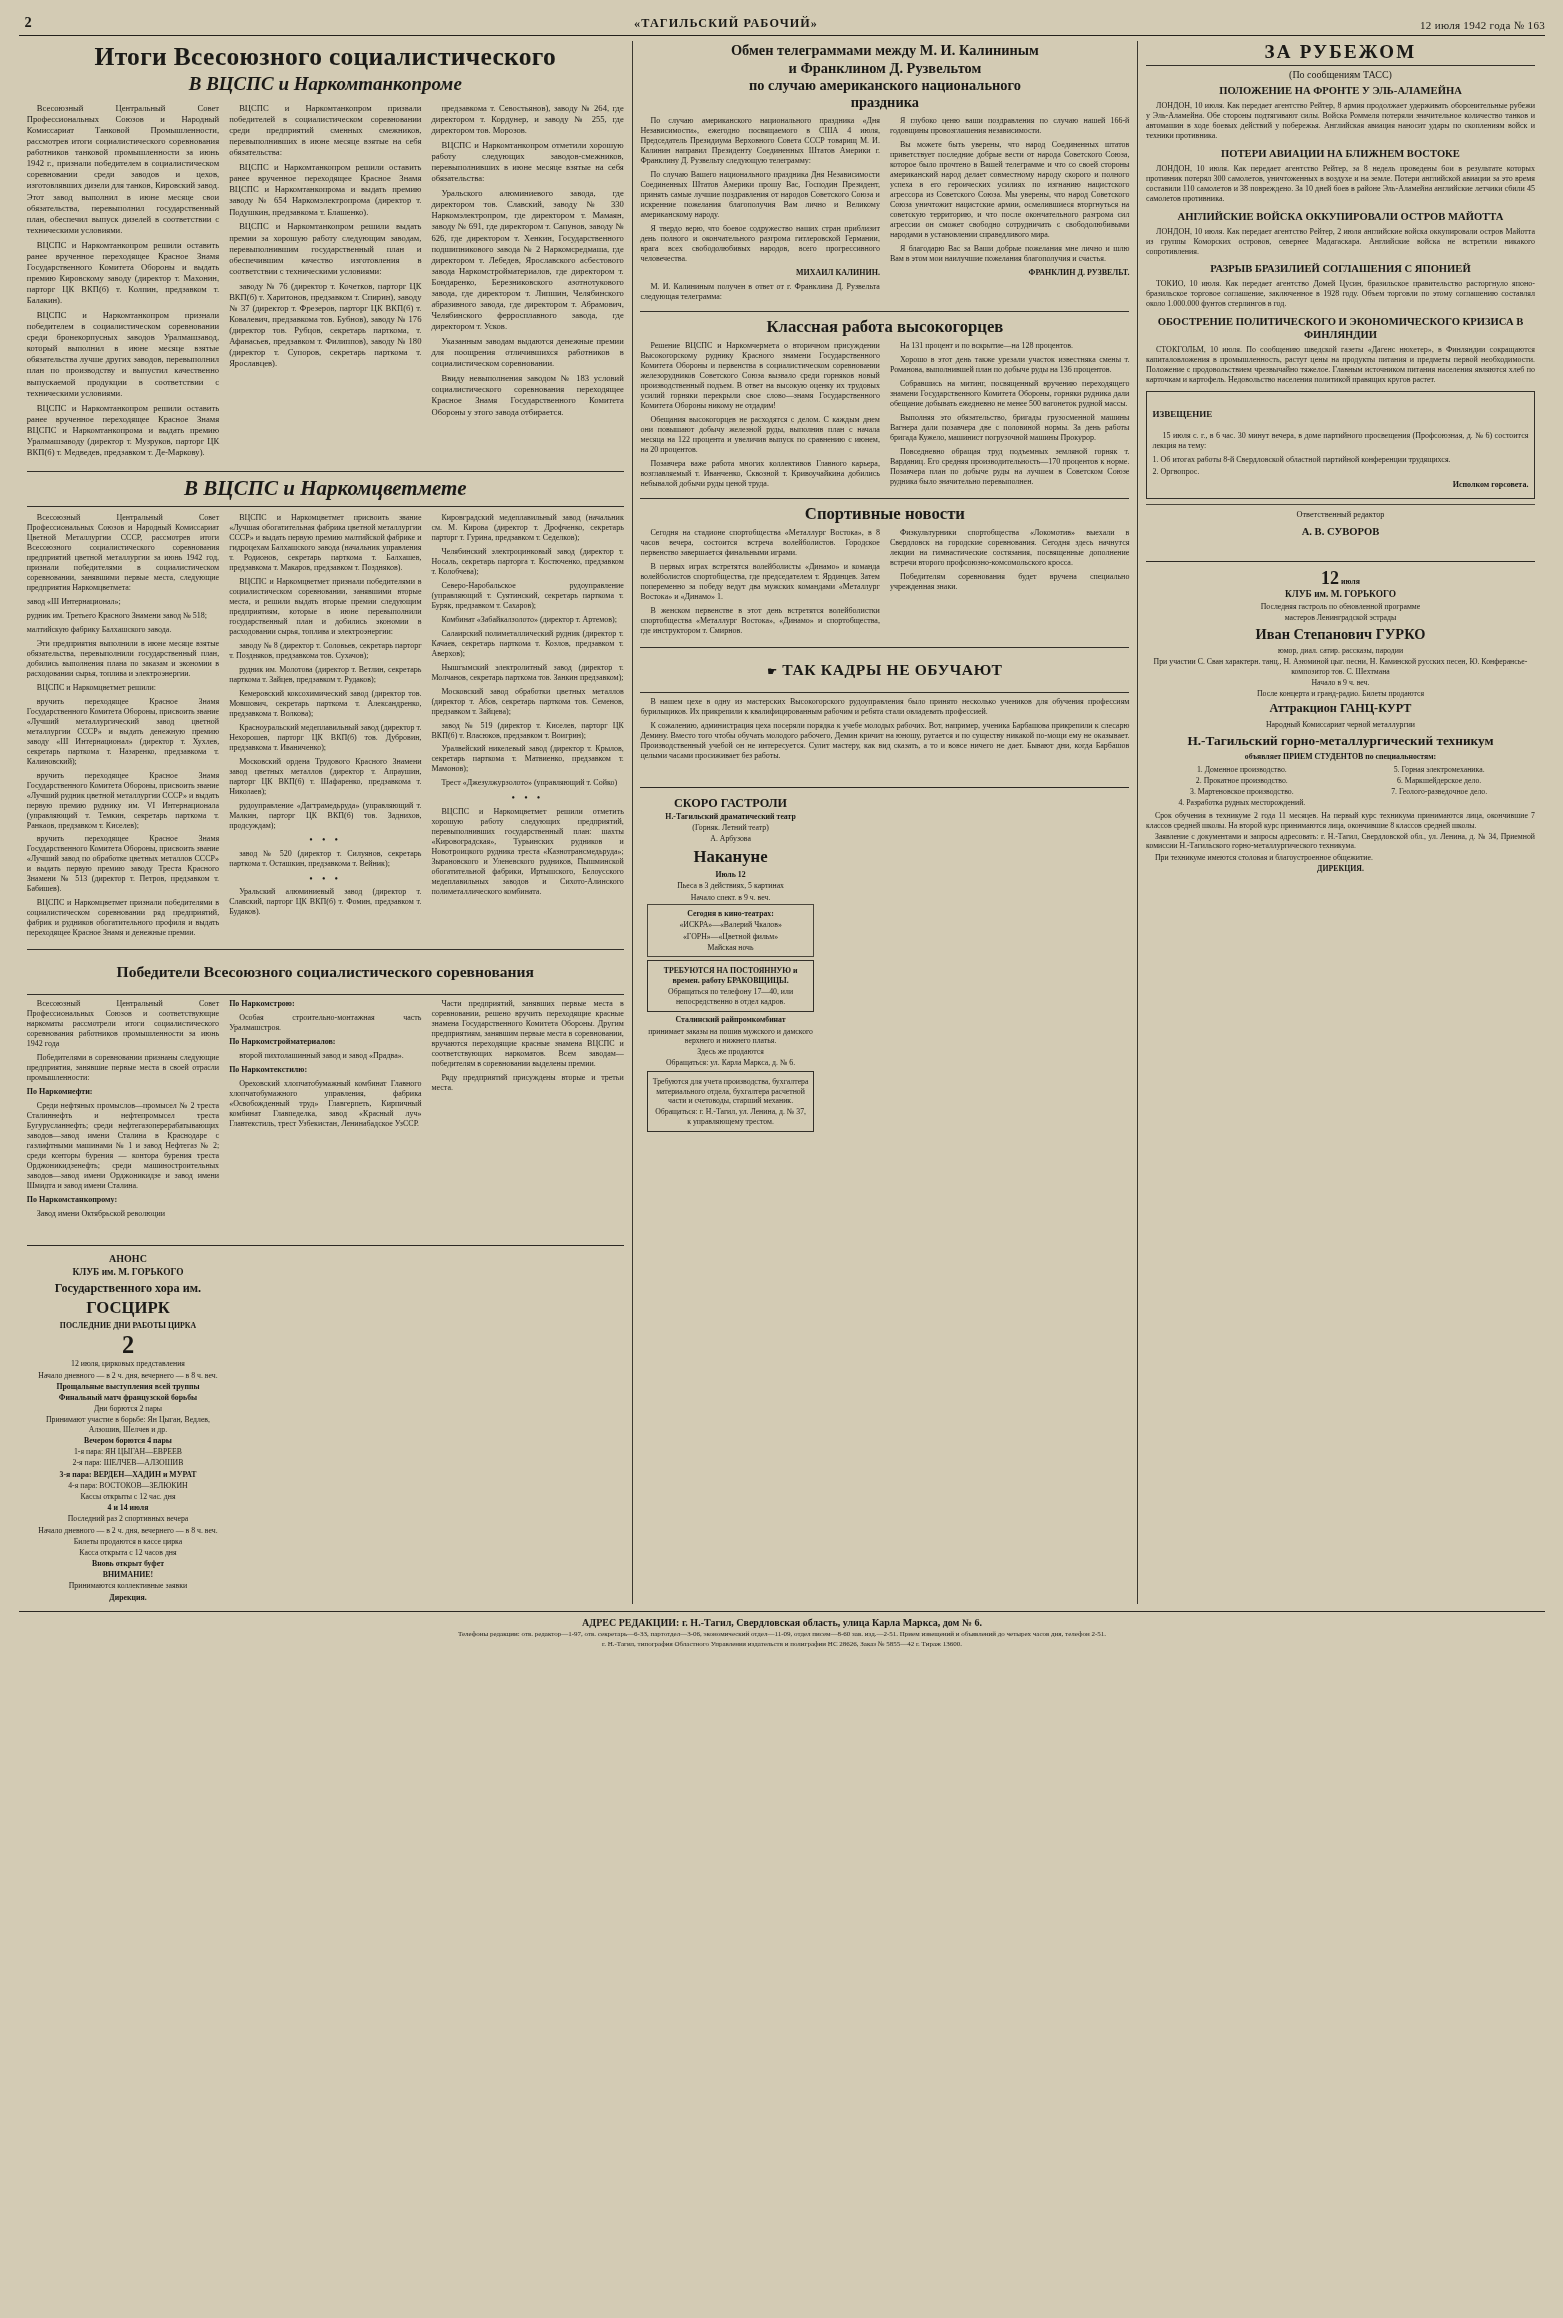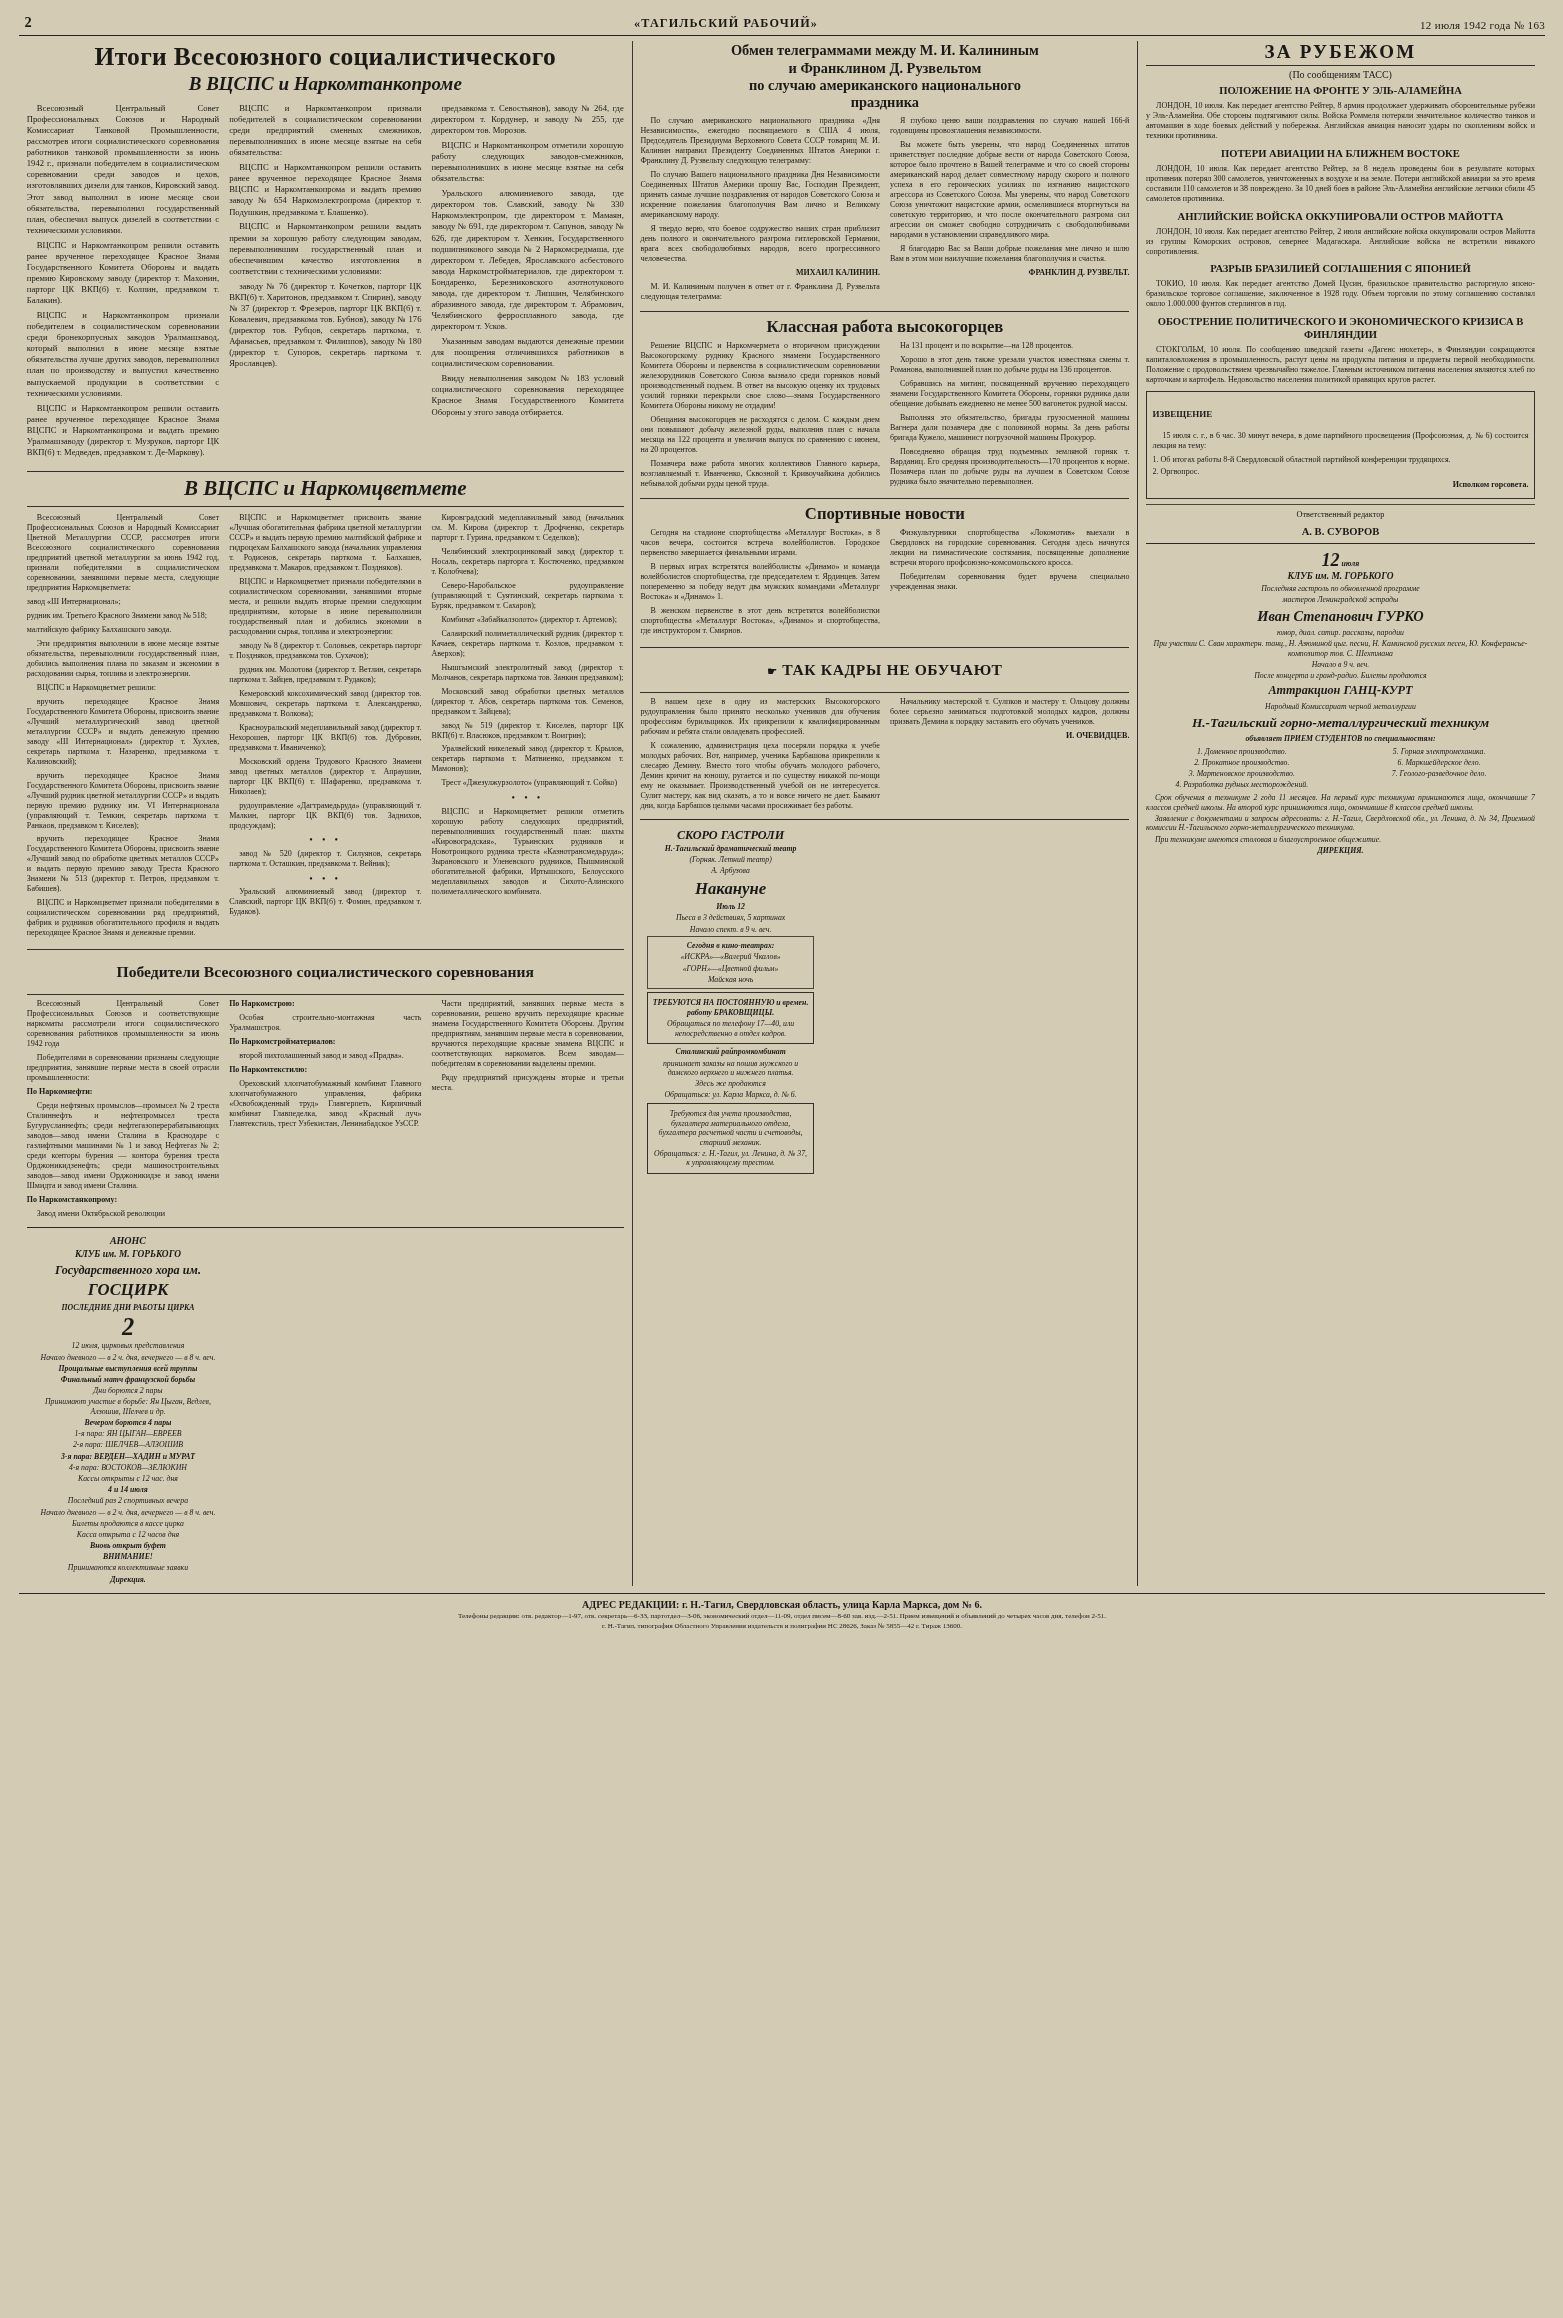--- a/index.html
+++ b/index.html
@@ -116,24 +116,23 @@
     font-size:10.6px;
     font-weight:bold;
     text-align:center;
     margin:5.6px 0 3.3px 0;
     line-height:1.2;
   }
   .hr-thin{border-bottom:0.6px solid #4a463c;margin:4.4px 0;}
   
   .ads{
     display:flex;
-    margin-top:4px;
+    margin-top:22px;
     border-top:1.7px solid #2b2823;
     padding-top:5.6px;
-    font-style:italic;
   }
   .adbox{padding:0 6.7px;}
   .adbox h4{
     font-size:12.2px;
     font-weight:bold;
     text-align:center;
     margin:2.2px 0;
     line-height:1.15;
   }
   .adbox h3{
@@ -365,24 +364,20 @@
       </div>
 
       <h3 class="sec" style="letter-spacing:0.6px">
         <span style="font-size:11px">☛</span>
         <span>ТАК КАДРЫ НЕ ОБУЧАЮТ</span>
       </h3>
       <div class="txtcols small">
         <div class="txtcol">
           <p>В нашем цехе в одну из мастерских Высокогорского рудоуправления было принято несколько учеников для обучения профессиям бурильщиков. Их прикрепили к квалифицированным рабочим и ребята стали овладевать профессией.</p>
           <p>К сожалению, администрация цеха посеряли порядка к учебе молодых рабочих. Вот, например, ученика Барбашова прикрепили к слесарю Демину. Вместо того чтобы обучать молодого рабочего, Демин кричит на юношу, ругается и по существу никакой по-мощи ему не оказывает. Производственный учебой он не интересуется. Сулит мастеру, как вид сказать, а то и вовсе ничего не дает. Бывают дни, когда Барбашов целыми часами просиживает без работы.</p>
-        </div>
-        <div class="txtcol">
-          <p>Начальнику мастерской т. Сулпков и мастеру т. Ольцову должны более серьезно заниматься подготовкой молодых кадров, должны призвать Демина к порядку заставить его обучать учеников.</p>
-          <p class="sig">И. ОЧЕВИДЦЕВ.</p>
         </div>
       </div>
 
       <div class="ads">
         <div class="adbox" style="width:167px">
           <h4>СКОРО ГАСТРОЛИ</h4>
           <p class="bold">Н.-Тагильский драматический театр</p>
           <p>(Горняк. Летний театр)</p>
           <p>А. Арбузова</p>
           <h3>Накануне</h3>

